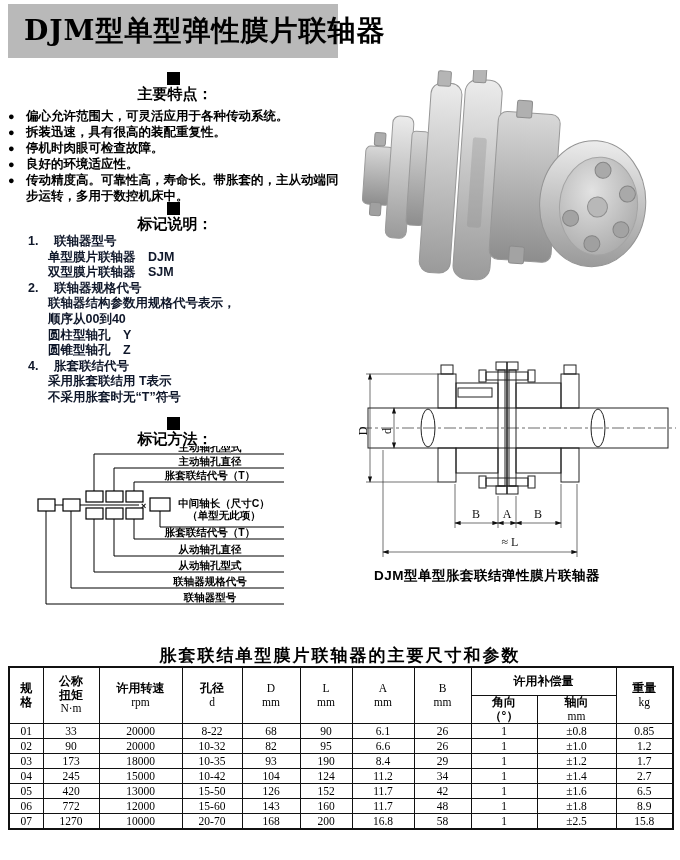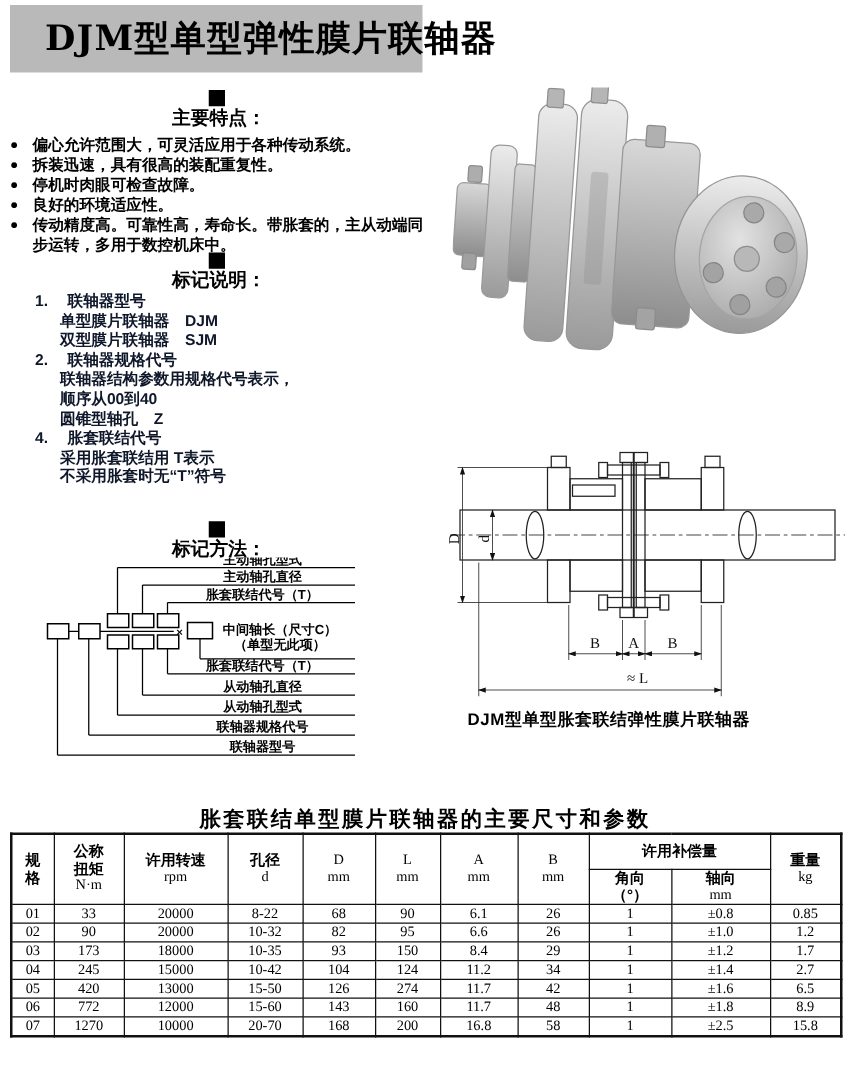--- a/index.html
+++ b/index.html
@@ -1,20 +1,20 @@
 <!DOCTYPE html>
 <html><head>
 <meta charset="utf-8">
 <style>
   html,body{margin:0;padding:0;background:#fff;}
   .page{position:relative;width:680px;height:860px;background:#ffffff;overflow:hidden;
         font-family:"Liberation Sans",sans-serif;color:#111;}
   
   .title-bar{position:absolute;left:8px;top:4px;width:330px;height:54px;background:#b9b9b9;
-             display:flex;align-items:center;padding-left:28px;box-sizing:border-box;}
+             display:flex;align-items:center;padding-left:16px;box-sizing:border-box;}
   .title-bar .t{font-family:"DejaVu Serif","Liberation Serif",serif;font-weight:bold;
                 font-size:28px;color:#000;letter-spacing:1px;white-space:nowrap;}
   
   .sec-h{display:flex;align-items:center;font-size:15px;font-weight:bold;color:#000;flex-direction:column;}
   .sq{width:13px;height:13px;background:#000;margin-right:4px;flex:0 0 auto;}
   
   .features{position:absolute;left:8px;top:72px;width:334px;}
   .feat-list{margin:4px 0 0 0;padding:0;list-style:none;}
   .feat-list li{position:relative;font-size:12.5px;font-weight:bold;line-height:16px;
                 padding-left:18px;color:#000;}
@@ -77,20 +77,21 @@
     <div class="sec-h">
       <span class="sq"></span>
       <span>标记说明：</span>
     </div>
     <div class="note-line"><span class="n-num">1.</span><span>联轴器型号</span></div>
     <div class="note-line n-sub">单型膜片联轴器　DJM</div>
     <div class="note-line n-sub">双型膜片联轴器　SJM</div>
     <div class="note-line"><span class="n-num">2.</span><span>联轴器规格代号</span></div>
     <div class="note-line n-sub">联轴器结构参数用规格代号表示，</div>
     <div class="note-line n-sub">顺序从00到40</div>
+    <div class="note-line n-sub">圆柱型轴孔　Y</div>
     <div class="note-line n-sub">圆锥型轴孔　Z</div>
     <div class="note-line"><span class="n-num">4.</span><span>胀套联结代号</span></div>
     <div class="note-line n-sub">采用胀套联结用 T表示</div>
     <div class="note-line n-sub">不采用胀套时无“T”符号</div>
   </div>
 
   <div class="method">
     <div class="sec-h">
       <span class="sq"></span>
       <span>标记方法：</span>
@@ -349,21 +350,21 @@
           <td>1</td>
           <td>±1.0</td>
           <td>1.2</td>
         </tr>
         <tr>
           <td>03</td>
           <td>173</td>
           <td>18000</td>
           <td>10-35</td>
           <td>93</td>
-          <td>150</td>
+          <td>190</td>
           <td>8.4</td>
           <td>29</td>
           <td>1</td>
           <td>±1.2</td>
           <td>1.7</td>
         </tr>
         <tr>
           <td>04</td>
           <td>245</td>
           <td>15000</td>
@@ -375,21 +376,21 @@
           <td>1</td>
           <td>±1.4</td>
           <td>2.7</td>
         </tr>
         <tr>
           <td>05</td>
           <td>420</td>
           <td>13000</td>
           <td>15-50</td>
           <td>126</td>
-          <td>274</td>
+          <td>152</td>
           <td>11.7</td>
           <td>42</td>
           <td>1</td>
           <td>±1.6</td>
           <td>6.5</td>
         </tr>
         <tr>
           <td>06</td>
           <td>772</td>
           <td>12000</td>

